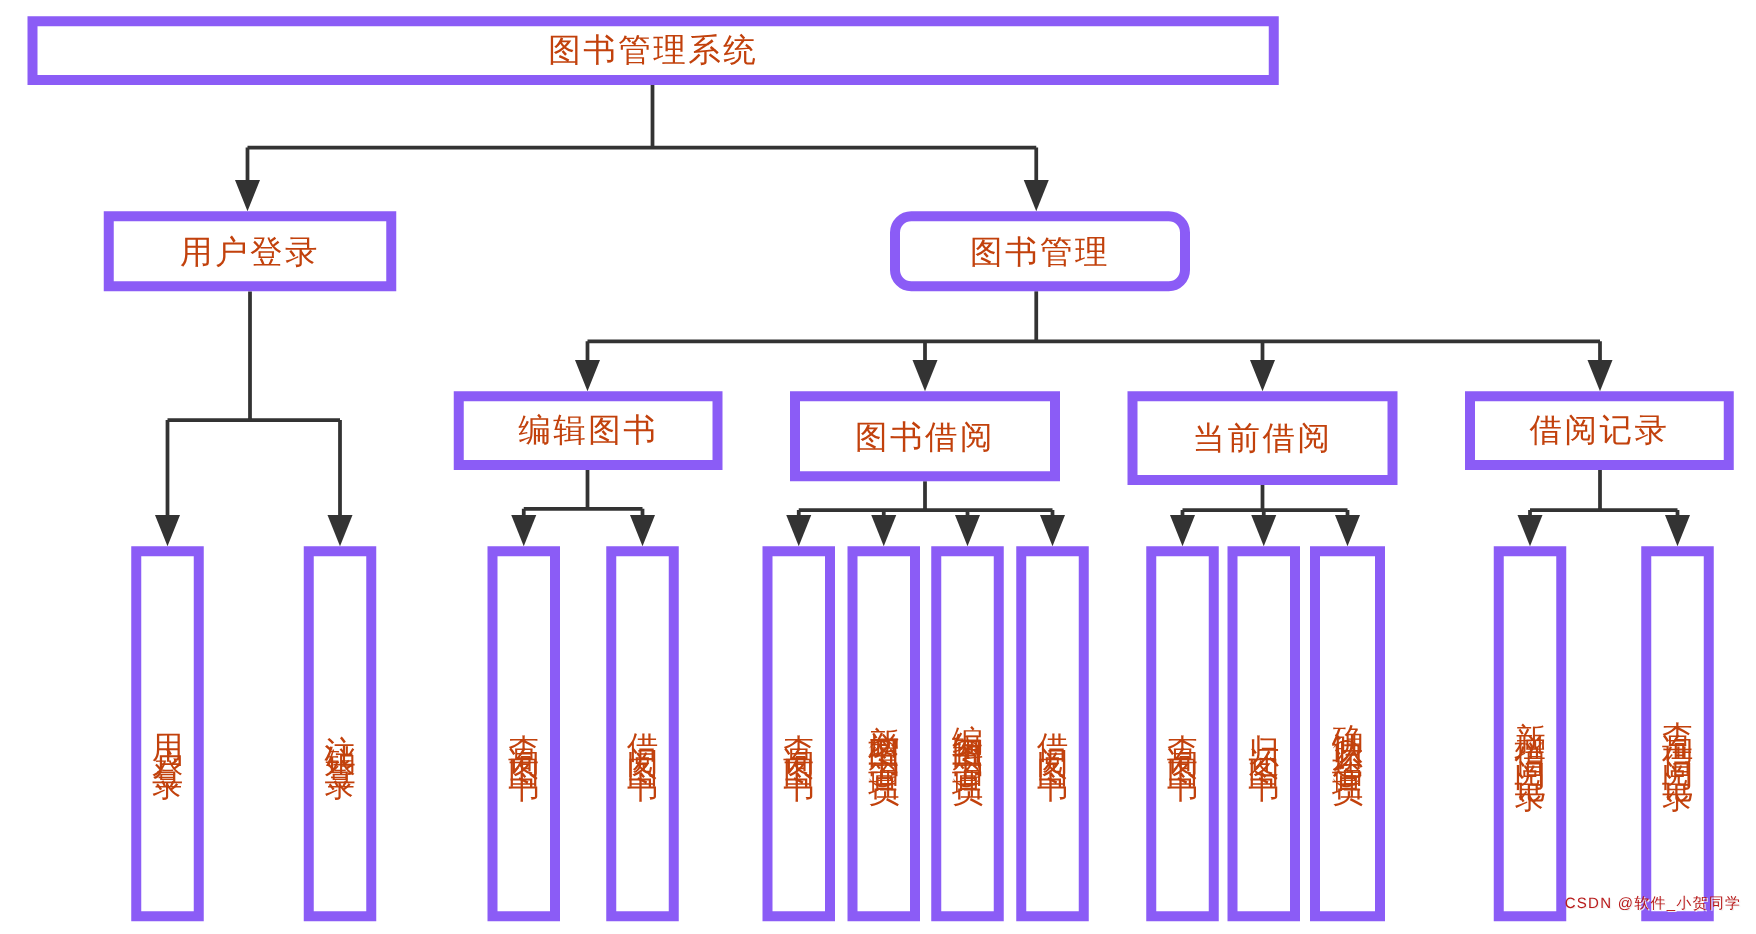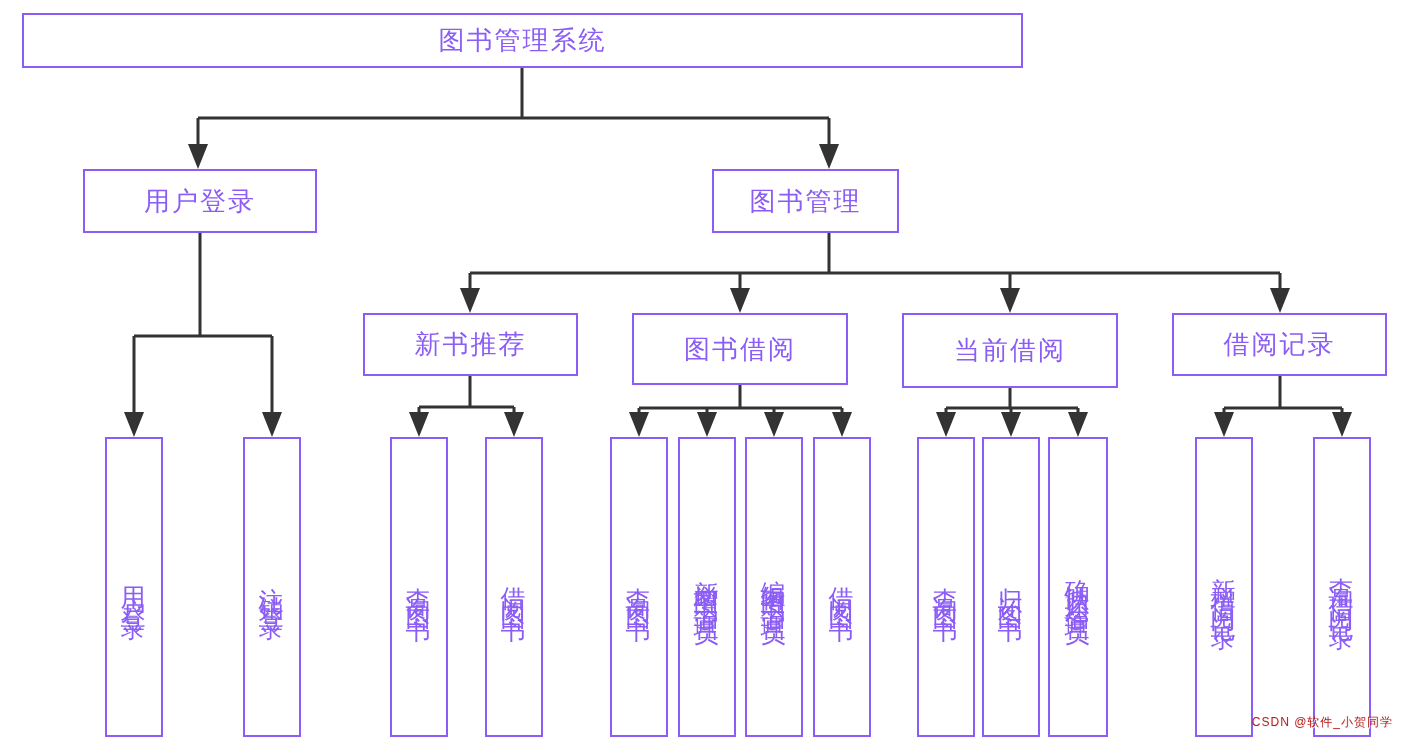--- a/index.html
+++ b/index.html
@@ -12,23 +12,23 @@
     overflow: hidden;
   }
   #connectors {
     position: absolute;
     left: 0; top: 0;
     width: 1405px; height: 747px;
   }
   .box {
     position: absolute;
     box-sizing: border-box;
-    border: 2px solid #8b5cf6;
+    border: 8px solid #8b5cf6;
     background: #ffffff;
-    color: #8b5cf6;
+    color: #c2410c;
     display: flex;
     align-items: center;
     justify-content: center;
     text-align: center;
   }
   .hbox { font-size: 26px; letter-spacing: 2px; }
   .vbox {
     writing-mode: vertical-rl;
     font-size: 25px;
     letter-spacing: 10px;
@@ -44,21 +44,21 @@
     font-size: 12px;
     letter-spacing: 1px;
     color: #b91c1c;
     text-shadow: 1px 1px 0 #f2f2f2;
     z-index: 5;
     white-space: nowrap;
   }
   
   #n-root      { left:22px;  top:13px;  width:1001px; height:55px; }
   #n-userlogin { left:83px;  top:169px; width:234px;  height:64px; }
-  #n-bookmgmt  { left:712px; top:169px; width:187px;  height:64px; }
+  #n-bookmgmt  { left:712px; top:169px; width:240px;  height:64px;border-radius:17px; }
   #n-newbook   { left:363px; top:313px; width:215px;  height:63px; }
   #n-borrowing { left:632px; top:313px; width:216px;  height:72px; }
   #n-current   { left:902px; top:313px; width:216px;  height:75px; }
   #n-records   { left:1172px;top:313px; width:215px;  height:63px; }
   #l-userlogin { left:105px; }
   #l-logout    { left:243px; }
   #l-nb-query  { left:390px; }
   #l-nb-borrow { left:485px; }
   #l-bb-query  { left:610px; }
   #l-bb-add    { left:678px; }
@@ -106,21 +106,21 @@
       <polygon points="1214,412 1234,412 1224,437"></polygon>
       <polygon points="1332,412 1352,412 1342,437"></polygon>
     </g>
   </svg>
 
   <div id="n-root" class="box hbox">图书管理系统</div>
 
   <div id="n-userlogin" class="box hbox">用户登录</div>
   <div id="n-bookmgmt" class="box hbox">图书管理</div>
 
-  <div id="n-newbook" class="box hbox">新书推荐</div>
+  <div id="n-newbook" class="box hbox">编辑图书</div>
   <div id="n-borrowing" class="box hbox">图书借阅</div>
   <div id="n-current" class="box hbox">当前借阅</div>
   <div id="n-records" class="box hbox">借阅记录</div>
 
   <div id="l-userlogin" class="box vbox">用户登录</div>
   <div id="l-logout" class="box vbox">注销登录</div>
 
   <div id="l-nb-query" class="box vbox">查询图书</div>
   <div id="l-nb-borrow" class="box vbox">借阅图书</div>
 

